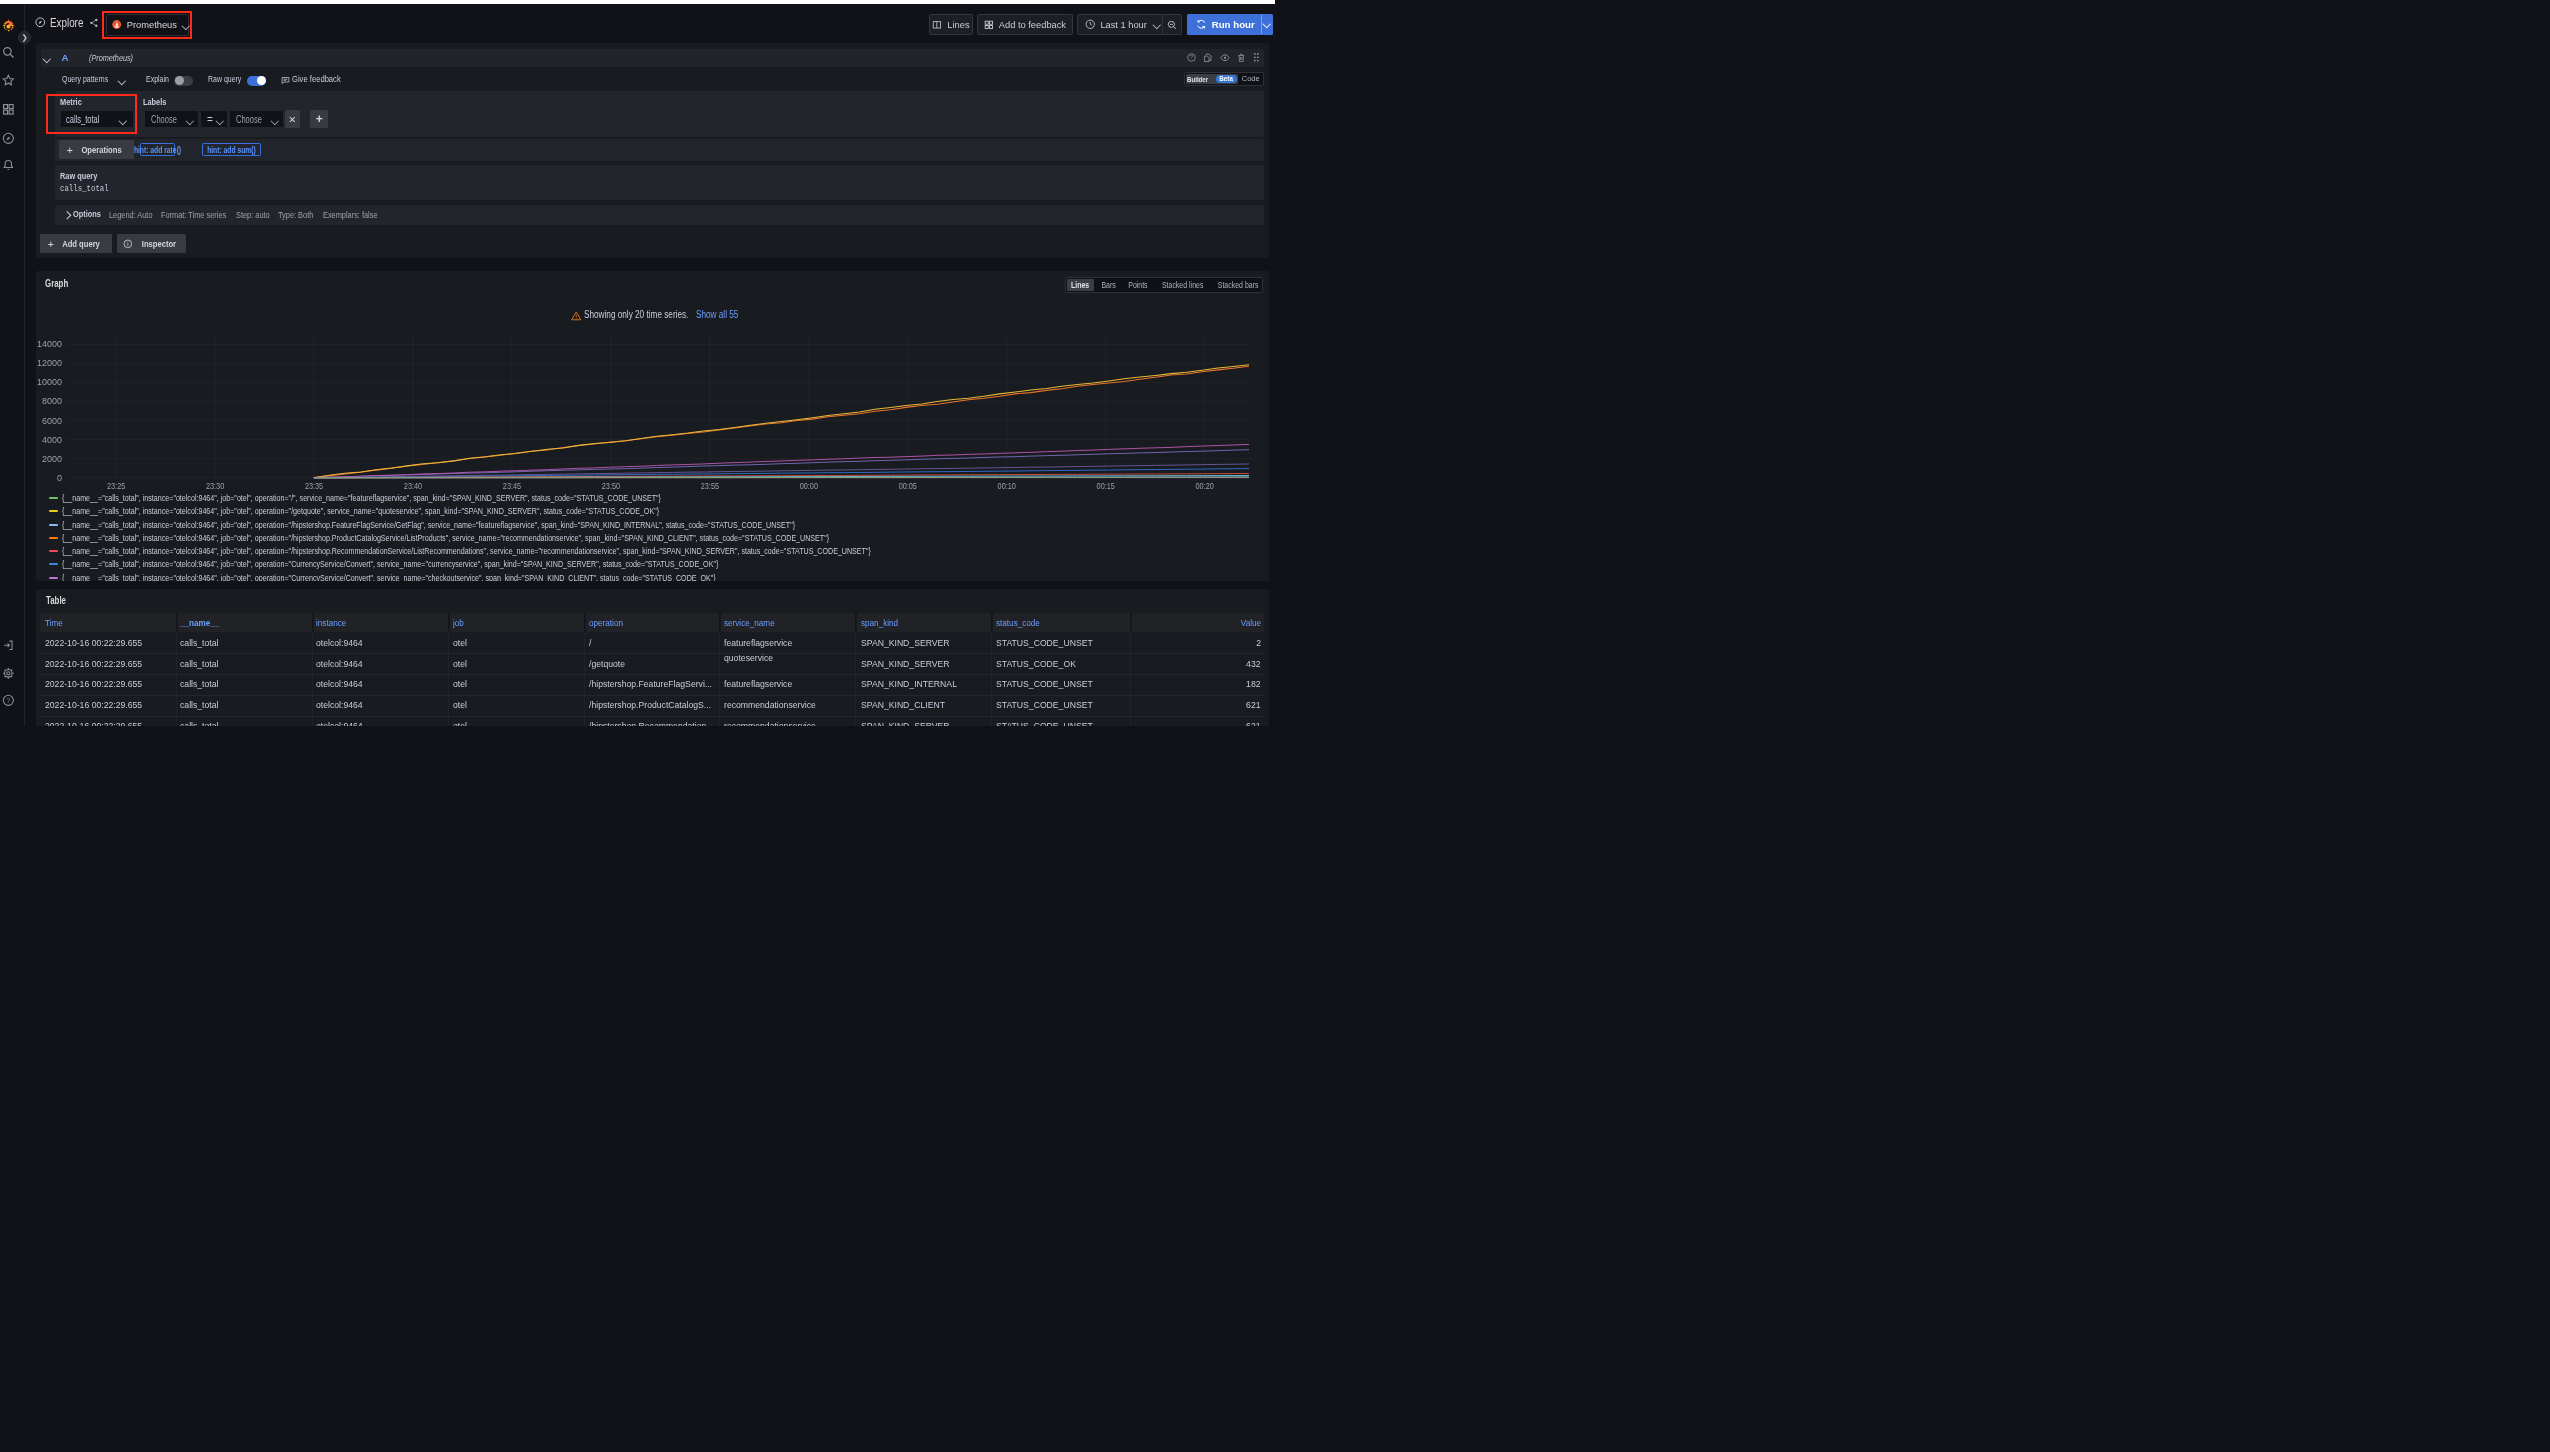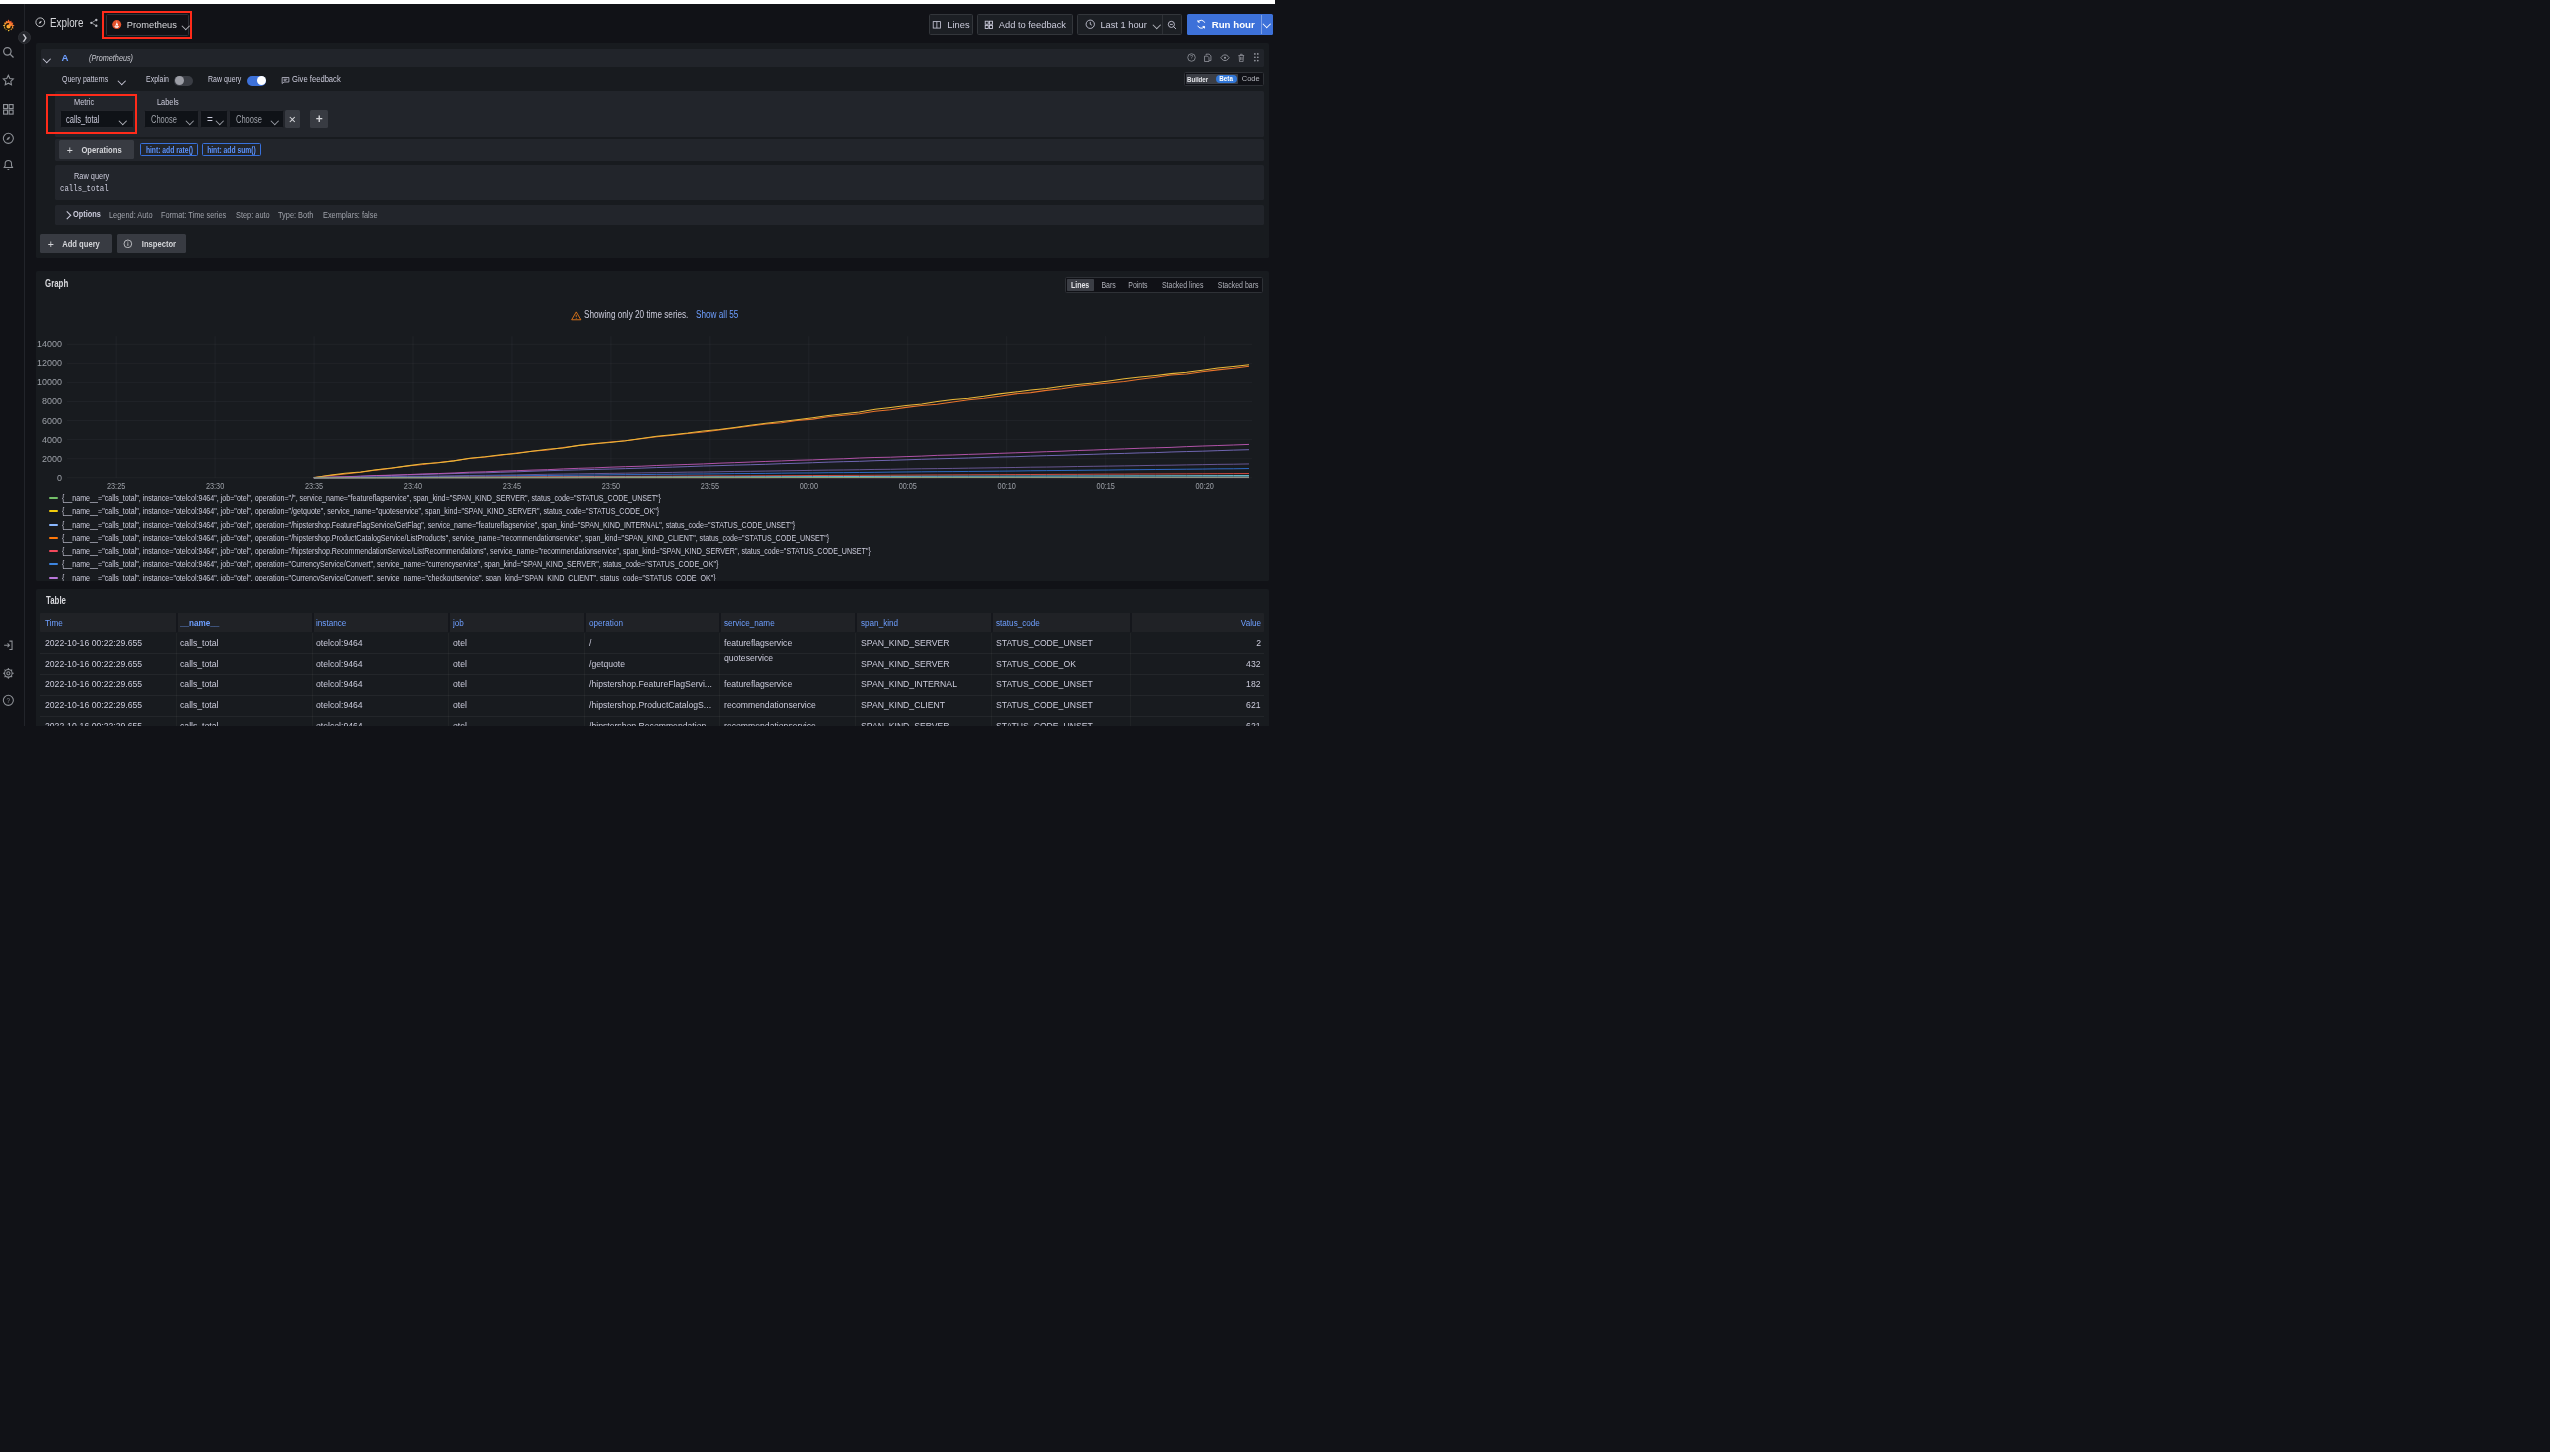--- a/index.html
+++ b/index.html
@@ -11,21 +11,21 @@
 #sidebar{left:0;top:3.7px;width:25px;height:723px;background:#111217;border-right:0.7px solid #22242a;}
 .sicon{position:absolute;left:2.2px;width:12.7px;height:12.7px;color:#8e9197;}
 #expandbtn{left:18px;top:31px;width:13.4px;height:13.4px;border-radius:50%;background:#24262c;border:0.7px solid #2e3035;color:#c7c8cf;font-size:7.5px;text-align:center;line-height:12px;z-index:5;}
 
 .tbtn{position:absolute;top:14px;height:21px;background:#1c1f24;border:0.7px solid #33363b;border-radius:1.5px;color:#ccccdc;font-size:9.3px;display:flex;align-items:center;justify-content:center;gap:5.2px;white-space:nowrap;}
 .cx{display:inline-block;transform:scaleX(0.75);transform-origin:0 50%;white-space:nowrap;}
 .cx8{display:inline-block;transform:scaleX(0.82);transform-origin:0 50%;white-space:nowrap;}
 
 .panel{position:absolute;left:36px;width:1233px;background:#181b1f;border-radius:1.5px;}
 .block{position:absolute;left:19px;right:4.9px;background:#22252b;border-radius:1.5px;}
-.lab{font-size:9px;font-weight:normal;color:#ccccdc;margin-left:14px;}
+.lab{font-size:9px;font-weight:bold;color:#ccccdc;}
 .sel{position:absolute;height:18px;background:#0f1217;border:0.7px solid #24262c;border-radius:1.5px;display:flex;align-items:center;font-size:10px;color:#ccccdc;}
 .selgray{color:#9fa2aa;}
 .gbtn{position:absolute;background:#383b42;border-radius:1.5px;color:#d5d6da;font-size:10px;display:flex;align-items:center;justify-content:center;}
 .hint{position:absolute;height:13px;border:0.7px solid #3871dc;border-radius:1.5px;color:#5b93ff;font-weight:bold;font-size:9px;display:flex;align-items:center;justify-content:center;}
 .hint .cx{transform-origin:50% 50%;}
 .gbtn .cx8{transform-origin:50% 50%;}
 .caret{display:inline-block;width:6px;height:6px;position:relative;}
 .caret:before{content:"";position:absolute;left:0;top:0.7px;width:4.5px;height:4.5px;border-right:1.2px solid currentColor;border-bottom:1.2px solid currentColor;transform:rotate(45deg);}
 .redbox{position:absolute;border:2.2px solid #ff2b1a;z-index:9;}
 .toggle{position:absolute;width:19.4px;height:9.7px;border-radius:5.2px;}
@@ -264,21 +264,21 @@
       </div>
     <div class="gbtn" style="left:249px;top:67px;width:14.6px;height:18px;font-size:9.7px;">✕</div>
     <div class="gbtn" style="left:274px;top:67px;width:18.3px;height:18px;font-size:12px;font-weight:bold;">+</div>
     <div class="redbox" style="left:10.3px;top:51px;width:91px;height:40px;"></div>
 
     <div class="block" style="top:96px;height:22.4px;"></div>
     <div class="gbtn" style="left:23px;top:97px;width:75px;height:19px;gap:4.5px;">
         <span style="font-size:10.5px;">+</span>
         <span style="font-weight:bold;font-size:9.3px;" class="cx8">Operations</span>
       </div>
-    <div class="hint" style="left:104px;top:100px;width:58px;">
+    <div class="hint" style="left:104px;top:100px;width:35px;">
         <span class="cx">hint: add rate()</span>
       </div>
     <div class="hint" style="left:166px;top:100px;width:59px;">
         <span class="cx">hint: add sum()</span>
       </div>
 
     <div class="block" style="top:122px;height:35px;"></div>
     <div class="abs lab" style="left:23.5px;top:128px;"><span class="cx8">Raw query</span></div>
     <div class="abs" style="left:23.5px;top:141px;font-family:'Liberation Mono',monospace;font-size:9px;color:#ccccdc;"><span class="cx8">calls_total</span></div>
 

